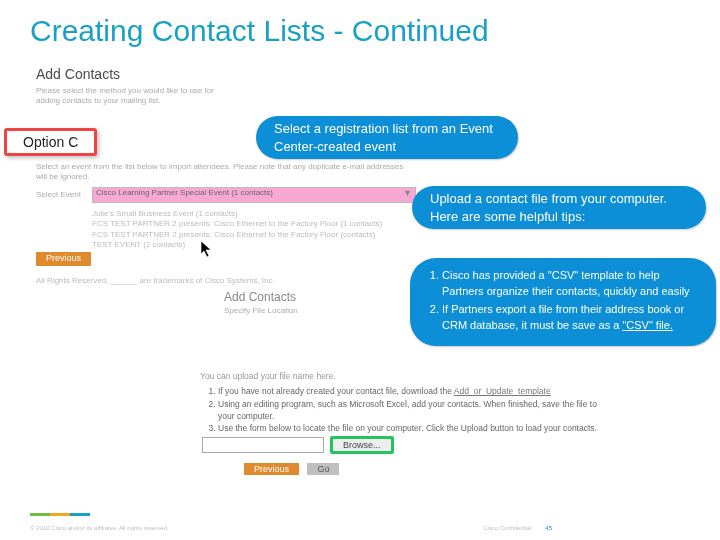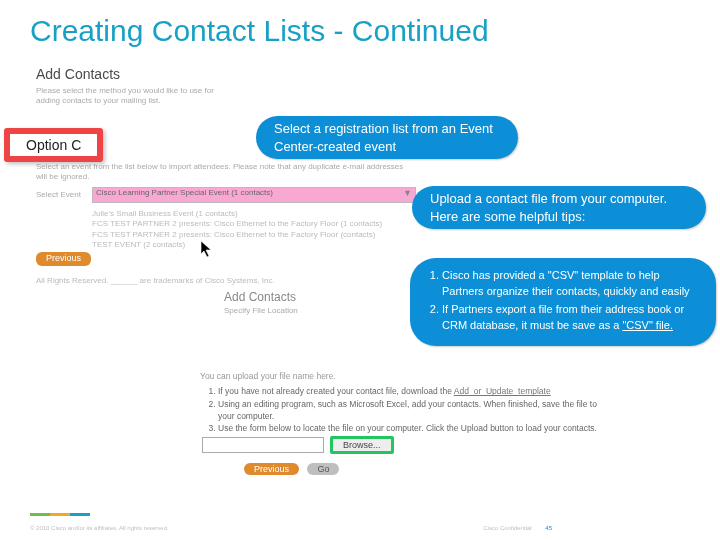--- a/index.html
+++ b/index.html
@@ -1,36 +1,36 @@
 <!DOCTYPE html>
 <html><head>
 <meta charset="utf-8">
 <style>
   html,body{margin:0;padding:0;width:720px;height:540px;font-family:Arial,Helvetica,sans-serif;background:#fff;overflow:hidden;position:relative}
   .slide{position:relative;width:576px;height:540px}
   .title{position:absolute;left:30px;top:14px;font-size:30px;font-weight:300;color:#18a1c4;letter-spacing:0px}
   .subhead{position:absolute;left:36px;top:66px;font-size:14px;color:#4a4a4a}
   .subnote{position:absolute;left:36px;top:86px;width:200px;font-size:9px;color:#888;line-height:1.25}
-  .tabbox{position:absolute;background:#fff;border:6px solid #ef4444;border-radius:3px;box-shadow:2px 2px 4px rgba(0,0,0,.25);padding:3px 16px;font-size:14px;color:#222;z-index:5}
+  .tabbox{position:absolute;background:#fff;border:3px solid #ef4444;border-radius:3px;box-shadow:2px 2px 4px rgba(0,0,0,.25);padding:3px 16px;font-size:14px;color:#222;z-index:5}
   .tabbox.c{left:4px;top:128px}
   .tabbox.d{left:194px;top:334px}
   .bluepill{position:absolute;background:#0c8fd6;border-radius:22px;color:#fff;padding:4px 18px;font-size:13px;line-height:1.35;z-index:4;box-shadow:1px 1px 2px rgba(0,0,0,.2)}
   .pill1{left:256px;top:116px;width:226px}
   .pill2{left:412px;top:186px;width:258px}
   .pill3{left:410px;top:258px;width:278px;border-radius:26px;padding:10px 14px}
   .pill3 ol{margin:0;padding-left:18px;font-size:11px;line-height:1.45}
   .pill3 li{margin-bottom:2px}
   .pill3 .und{text-decoration:underline}
   .faint{position:absolute;color:#aaa;font-size:8px;line-height:1.3}
   .evsel{left:36px;top:162px;width:380px}
   .row{display:flex;align-items:center;margin-bottom:6px}
   .lab{width:56px;color:#aaa}
   .ddbox{flex:1;height:14px;background:#f9a8d4;border:1px solid #bbb;position:relative}
   .ddbox:after{content:"▼";position:absolute;right:3px;top:0;font-size:9px;color:#888}
-  .btn{display:inline-block;font-size:9px;color:#fff;border-radius:6px;padding:1px 10px;margin-right:4px}
+  .btn{display:inline-block;font-size:9px;color:#fff;border-radius:0;padding:1px 10px;margin-right:4px}
   .btn.or{background:#e08a2e}
   .btn.gr{background:#bfbfbf;color:#555}
   .cursor{position:absolute;left:200px;top:240px;width:14px;height:18px;z-index:3}
   .cursor svg{width:14px;height:18px}
   .add2{left:224px;top:290px;width:160px}
   .add2 .h{font-size:12px;color:#888}
   .rights{position:absolute;left:36px;top:276px;width:360px;font-size:8px;color:#bbb}
   .fileblock{position:absolute;left:200px;top:370px;width:410px;font-size:8.5px;color:#999;line-height:1.45}
   .fileblock ol{margin:3px 0 0 0;padding-left:18px;color:#666}
   .browse{position:absolute;left:202px;top:436px;display:flex;align-items:center}

